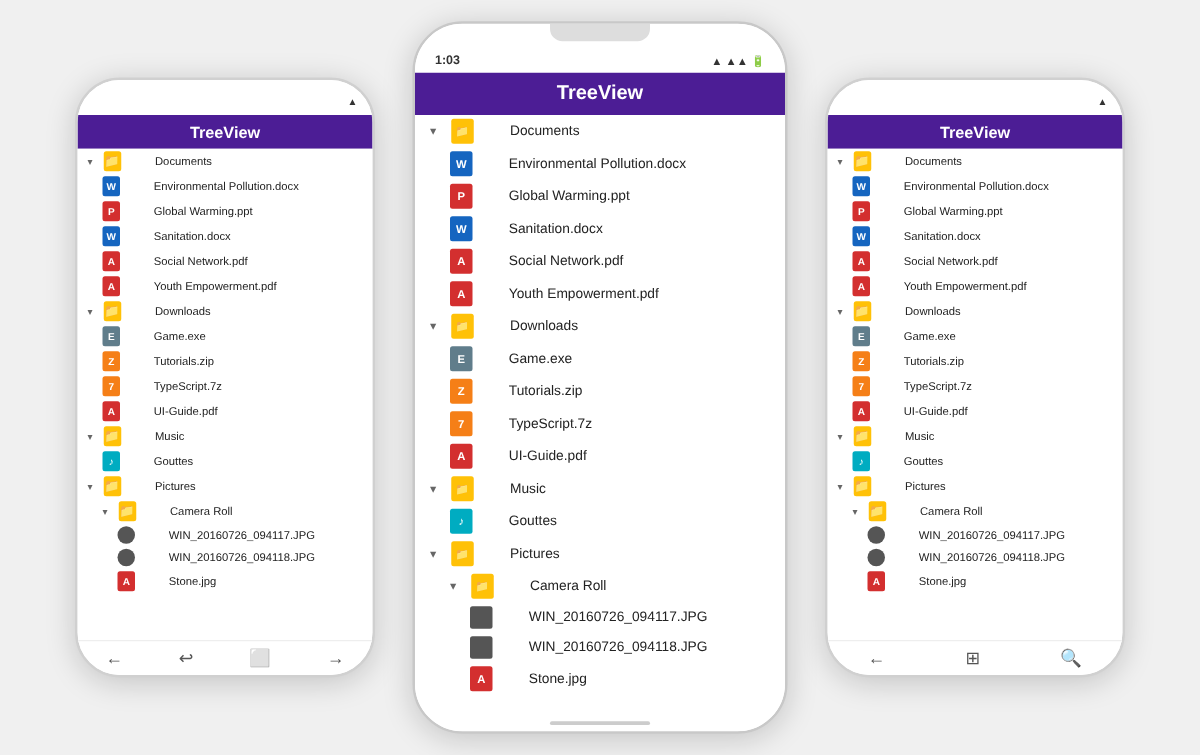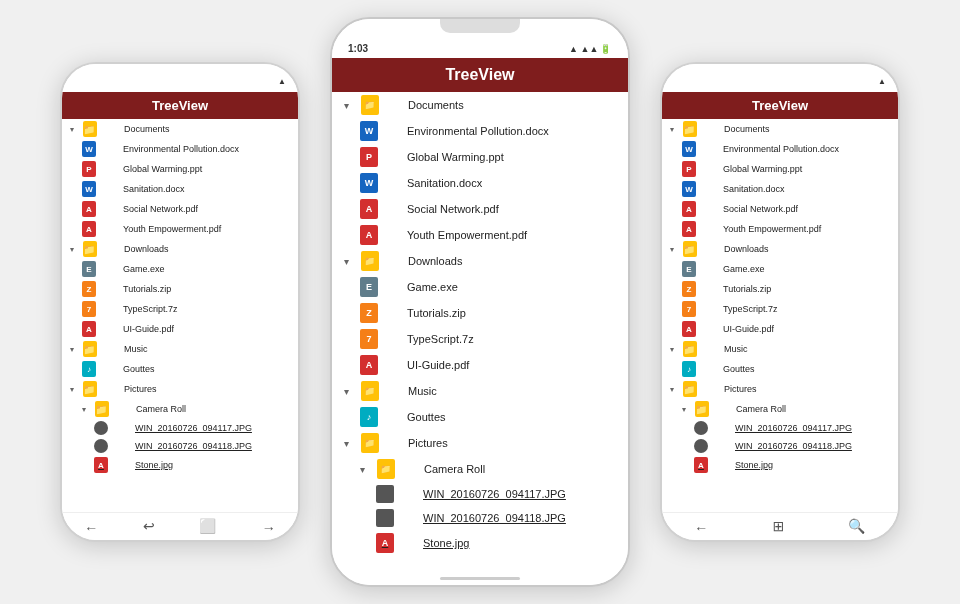--- a/index.html
+++ b/index.html
@@ -105,21 +105,21 @@
     .phone-center .status-bar {
       font-size: 10px;
       padding: 4px 16px 0 16px;
     }
 
     .status-time { font-weight: bold; }
     .status-icons { display: flex; gap: 3px; align-items: center; }
 
     
     .app-header {
-      background: #7f1d1d;
+      background: #4c1d95;
       color: white;
       text-align: center;
       font-weight: bold;
       font-size: 13px;
       padding: 6px 0;
     }
 
     .phone-center .app-header {
       font-size: 16px;
       padding: 8px 0;
@@ -145,21 +145,21 @@
       font-size: 11px;
       padding: 3px 12px;
       gap: 5px;
     }
 
     .tree-item.folder-row {
       font-weight: 500;
     }
 
     .tree-item.indent-1 { padding-left: 20px; }
-    .tree-item.indent-2 { padding-left: 32px; text-decoration: underline; }
+    .tree-item.indent-2 { padding-left: 32px; }
 
     .phone-center .tree-item.indent-1 { padding-left: 28px; }
     .phone-center .tree-item.indent-2 { padding-left: 44px; }
 
     .chevron {
       font-size: 8px;
       color: #666;
       width: 10px;
       display: inline-block;
     }

